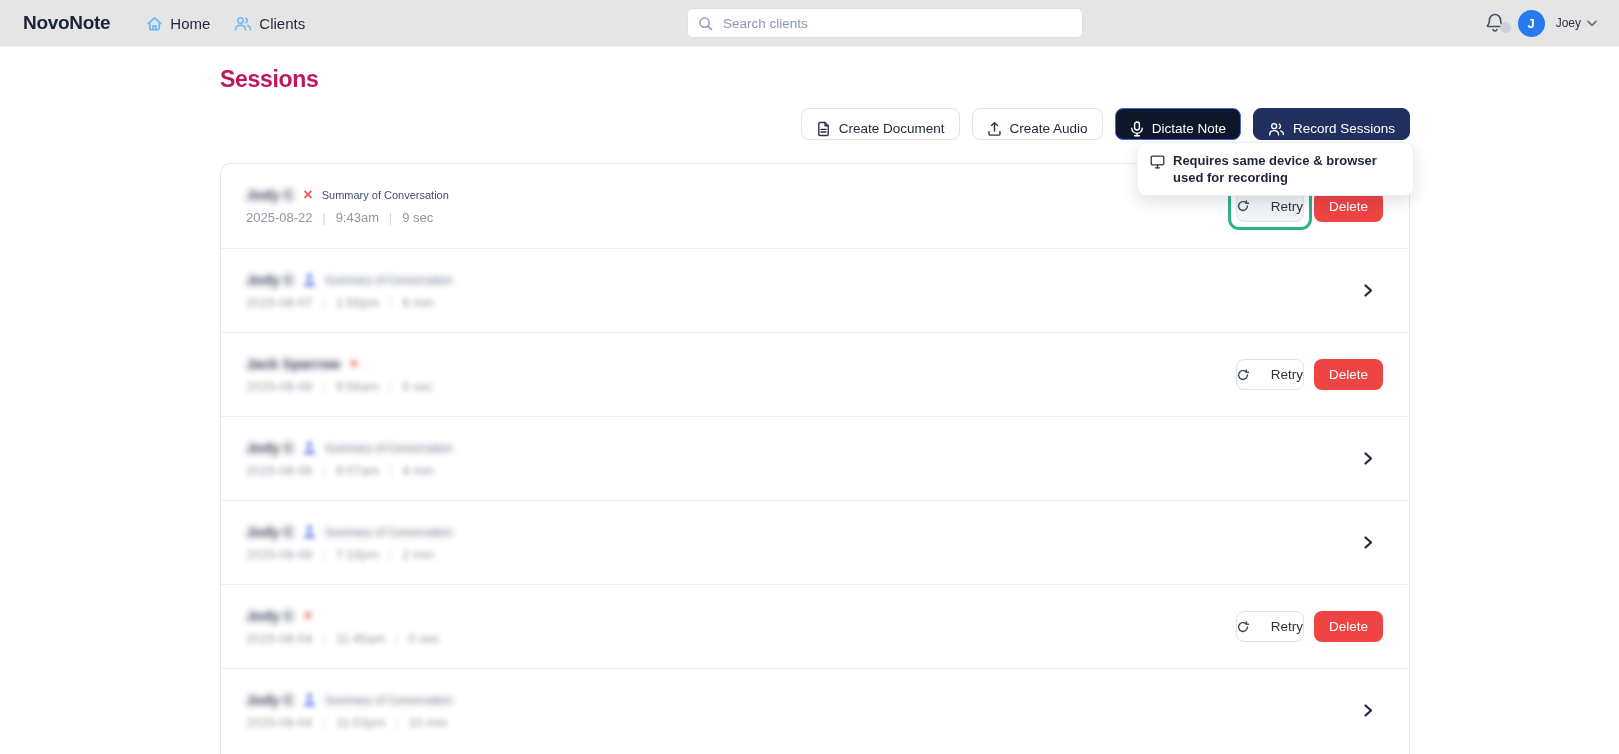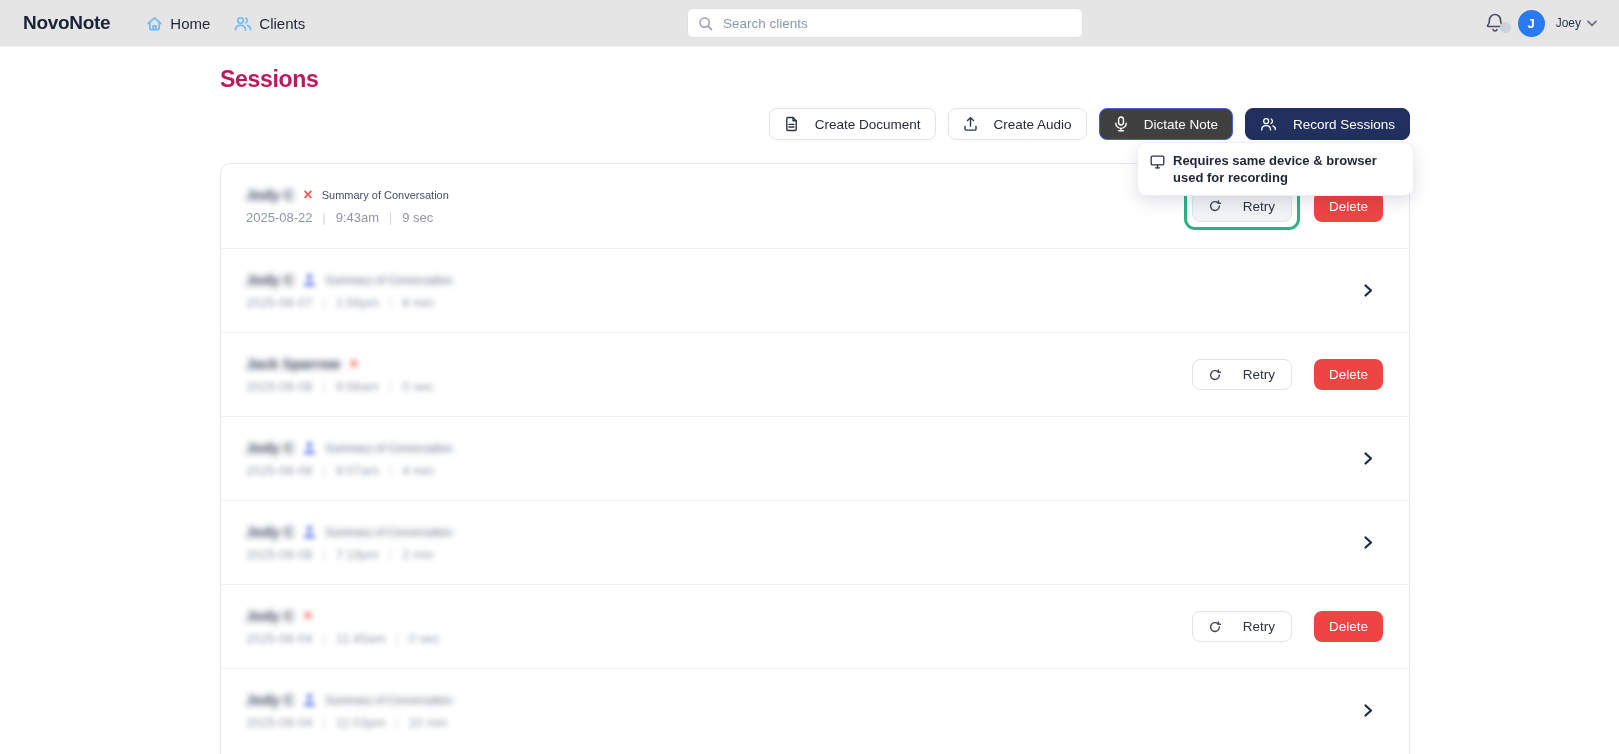--- a/index.html
+++ b/index.html
@@ -28,24 +28,24 @@
     font-size:13px; font-weight:700; display:flex; align-items:center; justify-content:center; cursor:pointer; }
   .user-menu { display:flex; align-items:center; gap:6px; cursor:pointer; }
   .user-name { font-size:12px; color:#2c3547; }
 
   
   .page-title { position:absolute; left:220px; top:66px; font-size:23px; font-weight:800;
     color:#be185d; letter-spacing:-.3px; }
 
   .toolbar { position:absolute; top:108px; left:220px; width:1190px;
     display:flex; justify-content:flex-end; gap:12px; }
-  .btn { height:32px; display:inline-flex; align-items:center; gap:16px; padding:0 14px;
+  .btn { height:32px; display:inline-flex; gap:8px; padding:12px 14px;
     border-radius:8px; font-size:13.5px; font-family:"Liberation Sans", sans-serif;
     cursor:pointer; border:1px solid #dfe3ea; background:#fff; color:#242d3f; white-space:nowrap; }
-  .btn.primary { background:#404040; border-color:#4a63e0; color:#fff; }
+  .btn.primary { background:#0f172a; border-color:#4a63e0; color:#fff; }
   .btn.navy { background:#22305f; border-color:#22305f; color:#fff; }
 
   .tooltip { position:absolute; left:1137px; top:142px; width:277px; z-index:6;
     background:#fff; border:1px solid #eceff3; border-radius:9px;
     box-shadow:0 6px 16px rgba(20,30,60,.13); padding:9px 12px;
     display:flex; gap:8px; font-size:13px; line-height:1.32; color:#1d2536;font-weight:bold; }
   .tooltip svg { flex:none; margin-top:3px; }
 
   
   .card { position:absolute; left:220px; top:163px; width:1190px; height:591px;
@@ -54,26 +54,26 @@
   .row { height:84px; display:flex; align-items:center; padding:0 26px 0 25px; cursor:pointer; }
   .row + .row { border-top:1px solid #eef0f4; }
   .info { display:flex; flex-direction:column; gap:7px; }
   .line1 { display:flex; align-items:center; gap:9px; }
   .name { font-size:14.5px; font-weight:700; color:#232e47; }
   .xicon { color:#ee5a52; font-size:16px; font-weight:700; line-height:1; }
   .title { font-size:11px; color:#42506b; }
   .meta { display:flex; align-items:center; gap:10px; font-size:13px; color:#8e96a6; }
   .sep { color:#cfd4dd; font-size:12px; }
   .actions { margin-left:auto; display:flex; align-items:center; gap:10px; }
-  .retry-btn { height:31px; display:inline-flex; align-items:center; gap:22px; padding:0 16px;
+  .retry-btn { height:31px; display:inline-flex; align-items:center; gap:22px; padding:0 0;
     border-radius:8px; border:1px solid #dfe3ea; background:#fff; color:#2a3344;
     font-size:13.5px; font-family:"Liberation Sans", sans-serif; cursor:pointer; }
   .retry-btn.hl { background:#f1f3f6; }
   .delete-btn { height:31px; padding:0 15px; border:none; border-radius:8px; background:#ef4444;
-    color:#fff; font-size:13.5px; font-family:"Liberation Sans", sans-serif; cursor:pointer;margin-left:12px; }
+    color:#fff; font-size:13.5px; font-family:"Liberation Sans", sans-serif; cursor:pointer; }
   .hl-wrap { position:relative; display:inline-flex; }
   .hl-ring { display:none; }
   .hl-wrap.on .hl-ring { display:block; position:absolute; inset:-8px; border:3.5px solid #2cb286;
     border-radius:11px; pointer-events:none; z-index:4; }
   .chev { padding-right:8px; }
 
   
   .redacted { filter:blur(3.1px); opacity:.9; }
   .redacted-soft { filter:blur(2.7px); opacity:.9; }
   svg { display:block; }

